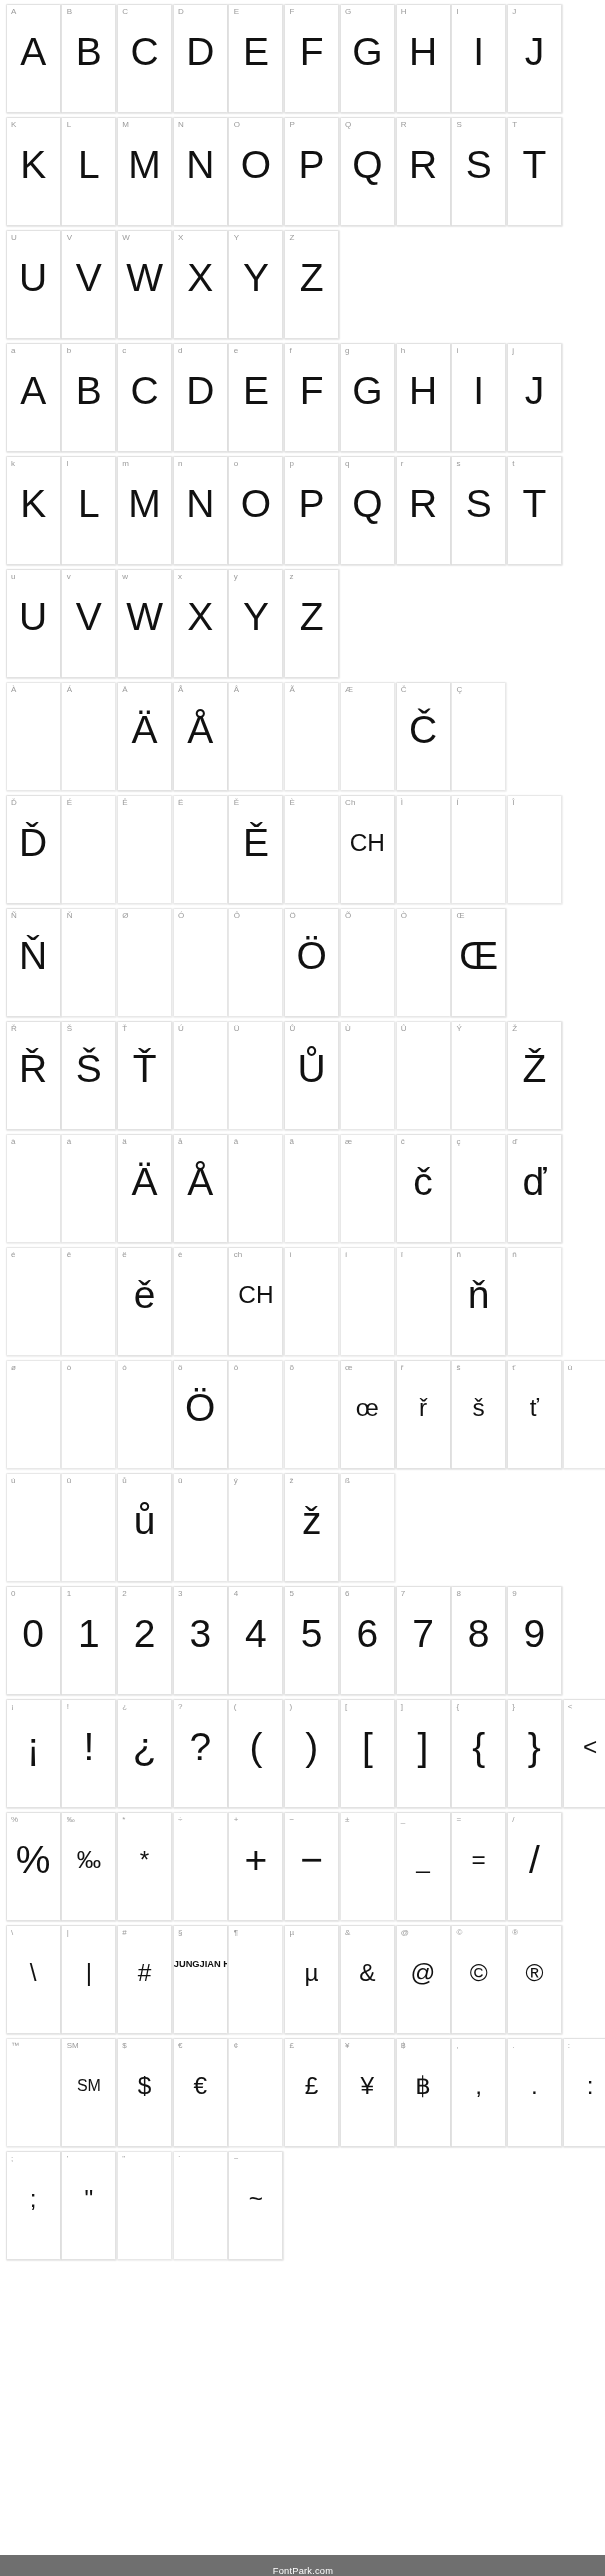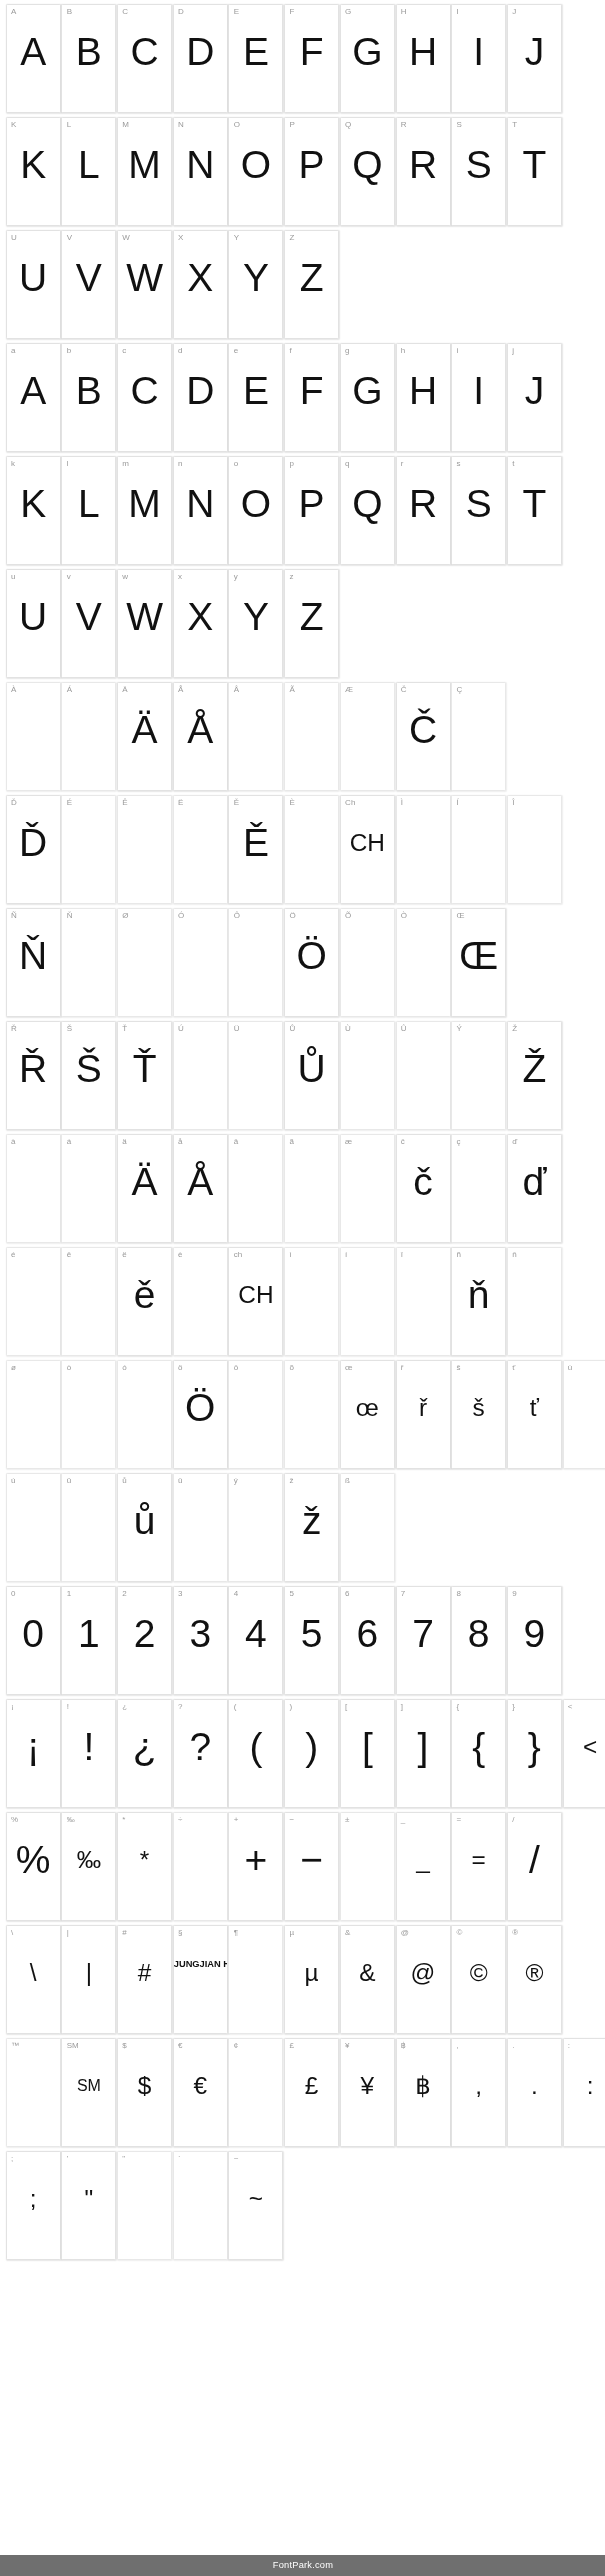--- a/index.html
+++ b/index.html
@@ -71,21 +71,21 @@
   .cell .glyph.tiny { font-size: 9.3px; line-height: 13px; top: 32px; font-weight: bold; }
   #footer {
     position: absolute;
     left: 0;
     bottom: 0;
     width: 606px;
     height: 21.5px;
     background: #6f6f6f;
     color: #ffffff;
     display: flex;
-    align-items: center;
+    align-items: flex-end;
     justify-content: center;
     font-size: 9.3px;
     font-family: "Liberation Sans", sans-serif;
     letter-spacing: 0.2px;
   }
   .spacer-bottom { height: 33px; }
 </style>
 </head>
 <body>
 

